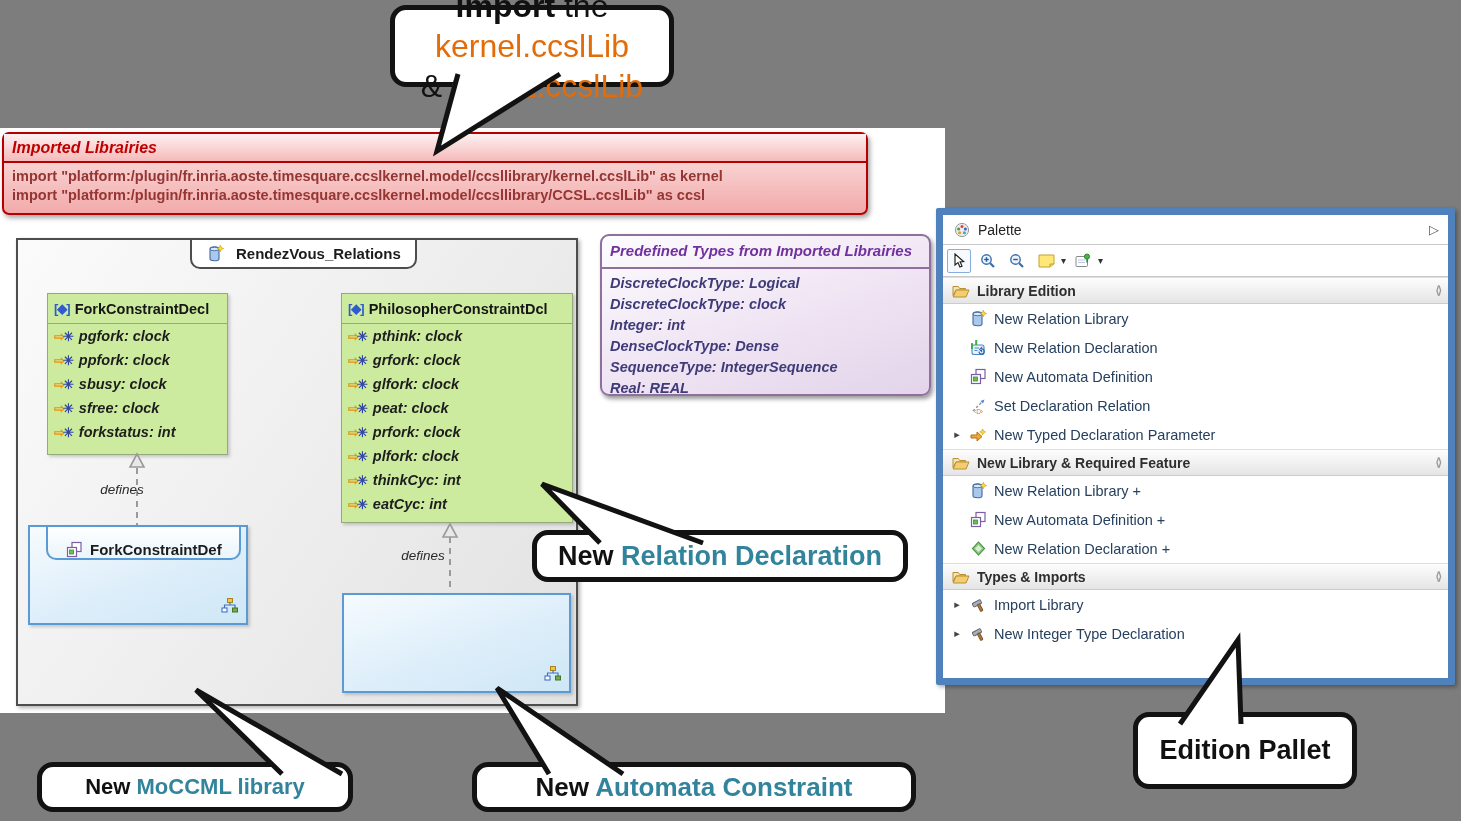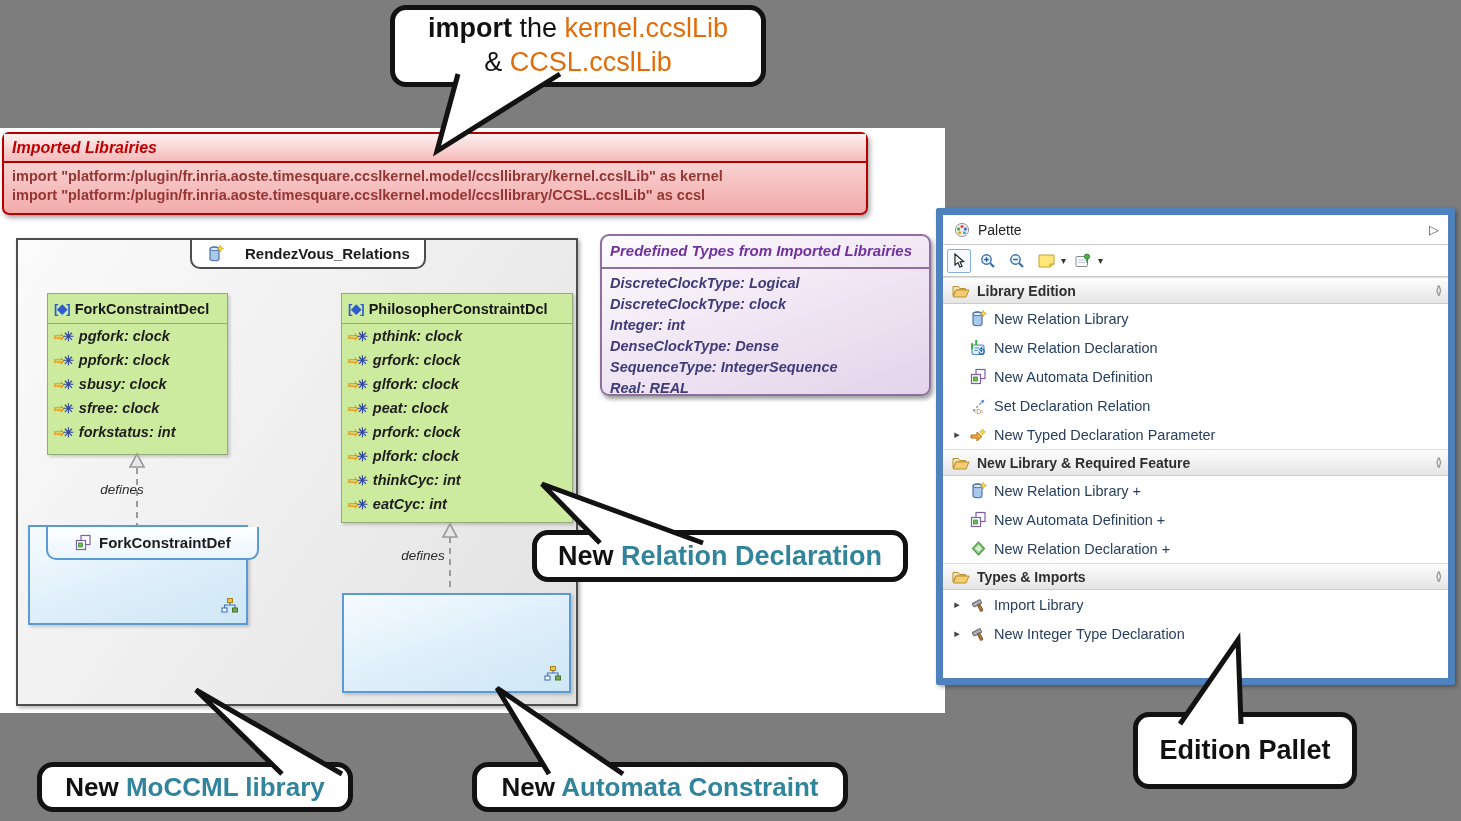--- a/index.html
+++ b/index.html
@@ -18,33 +18,33 @@
     padding:5px 8px 4px 8px; border-bottom:2px solid #b40000;
     background:linear-gradient(#fdf1f1,#f6baba); }
   .banner-body { padding:4px 8px; font-weight:bold; font-size:14.5px; color:#943634; line-height:19px; }
 
   
   .diagram { position:absolute; left:16px; top:238px; width:562px; height:468px;
     border:2px solid #4d4d4d; background:linear-gradient(125deg,#fbfbfb 0%,#ededed 55%,#e1e1e1 100%);
     box-shadow:2px 2px 4px rgba(0,0,0,.3); }
   .pkg-tab { position:absolute; left:172px; top:-2px; height:31px; padding:0 14px;
     background:#fff; border:2px solid #4d4d4d; border-radius:0 0 10px 10px;
-    display:flex; align-items:center; gap:20px; font-weight:bold; font-size:15px; color:#1c1c1c; }
+    display:flex; align-items:center; gap:11px; font-weight:bold; font-size:15px; color:#1c1c1c; }
   .node { position:absolute; box-shadow:2px 2px 3px rgba(0,0,0,.18); }
   .green-node { background:#cdeb9f; border:1px solid #94a97c; }
   .green-hdr { height:30px; display:flex; align-items:center; gap:5px; padding:0 6px;
     border-bottom:1px solid #94a97c; font-weight:bold; font-size:14.5px; color:#161616; }
   .decl-ico { color:#2f5bcc; font-weight:bold; font-size:13px; letter-spacing:-1px; }
   .attr-row { height:24px; display:flex; align-items:center; gap:5px; padding:0 6px;
     font-style:italic; font-weight:600; font-size:14.5px; color:#1d1d1d; }
   .ai { font-style:normal; font-weight:bold; font-size:13px; line-height:1; white-space:nowrap; }
   .ai .a1 { color:#e8930c; } .ai .a2 { color:#33479e; margin-left:-2px; }
   .blue-node { background:linear-gradient(160deg,#f6fbfe 0%,#ddeefa 55%,#cfe7f5 100%); border:2px solid #5b9bd5; }
   .blue-tab { margin:0 4px 0 16px; height:33px; border:2px solid #5b9bd5; border-top:none;
-    border-radius:0 0 10px 10px; display:flex; align-items:center; gap:6px; padding:0 26px;
+    border-radius:0 0 10px 10px; display:flex; align-items:flex-end; gap:6px; padding:0 17px;
     background:linear-gradient(#feffff,#eaf5fc); font-weight:bold; font-size:15px; color:#1c1c1c; width:max-content; }
   .blue-hdr { height:36px; display:flex; align-items:center; gap:6px; padding:0 6px;
     border-bottom:2px solid #5b9bd5; font-weight:bold; font-size:15px; color:#1c1c1c; }
   .tree-ico { position:absolute; right:8px; bottom:6px; }
   .defines { position:absolute; width:64px; text-align:center; font-style:italic;
     font-size:13.5px; color:#2a2a2a; }
   .arrow-svg { position:absolute; inset:0; pointer-events:none; }
 
   
   .types-box { position:absolute; left:600px; top:234px; width:331px; height:162px;
@@ -431,36 +431,36 @@
               <rect x="2" y="3.5" width="9" height="4" rx="1" fill="#a8aeb8" stroke="#5a5f66" stroke-width="0.9"></rect>
               <rect x="6" y="7" width="2.6" height="7.5" rx="1" fill="#b07840" stroke="#7a4f20" stroke-width="0.9"></rect>
             </g>
           </svg>
         </span>
         <span>New Integer Type Declaration</span>
       </div>
     </div>
   </div>
 
-  <div class="bubble" style="left:390px; top:5px; width:376px; height:82px; font-size:27px; line-height:1.25;">
+  <div class="bubble" style="left:390px; top:5px; width:284px; height:82px; font-size:32px; line-height:1.25;">
     <div>
       <span>import</span><span style="font-weight:normal"> the </span><span class="orange" style="font-weight:normal">kernel.ccslLib</span><br>
       <span style="font-weight:normal">&amp; </span><span class="orange" style="font-weight:normal">CCSL.ccslLib</span>
     </div>
   </div>
 
   <div class="bubble" style="left:532px; top:530px; width:376px; height:52px; font-size:27px;">
     <div><span>New </span><span class="teal">Relation Declaration</span></div>
   </div>
 
-  <div class="bubble" style="left:37px; top:762px; width:316px; height:50px; font-size:26px;">
+  <div class="bubble" style="left:37px; top:762px; width:316px; height:50px; font-size:22px;">
     <div><span>New </span><span class="teal">MoCCML library</span></div>
   </div>
 
-  <div class="bubble" style="left:472px; top:762px; width:376px; height:50px; font-size:26px;">
+  <div class="bubble" style="left:472px; top:762px; width:444px; height:50px; font-size:26px;">
     <div><span>New </span><span class="teal">Automata Constraint</span></div>
   </div>
 
   <div class="bubble" style="left:1133px; top:712px; width:224px; height:77px; font-size:27px;">
     <div>Edition Pallet</div>
   </div>
 
   <svg class="tails" width="1461" height="821">
     <path d="M 458 74 L 437 151 L 560 74" fill="#ffffff" stroke="#121212" stroke-width="5" stroke-linejoin="miter"></path>
     <path d="M 600 543 L 542 484 L 703 543" fill="#ffffff" stroke="#121212" stroke-width="5"></path>

